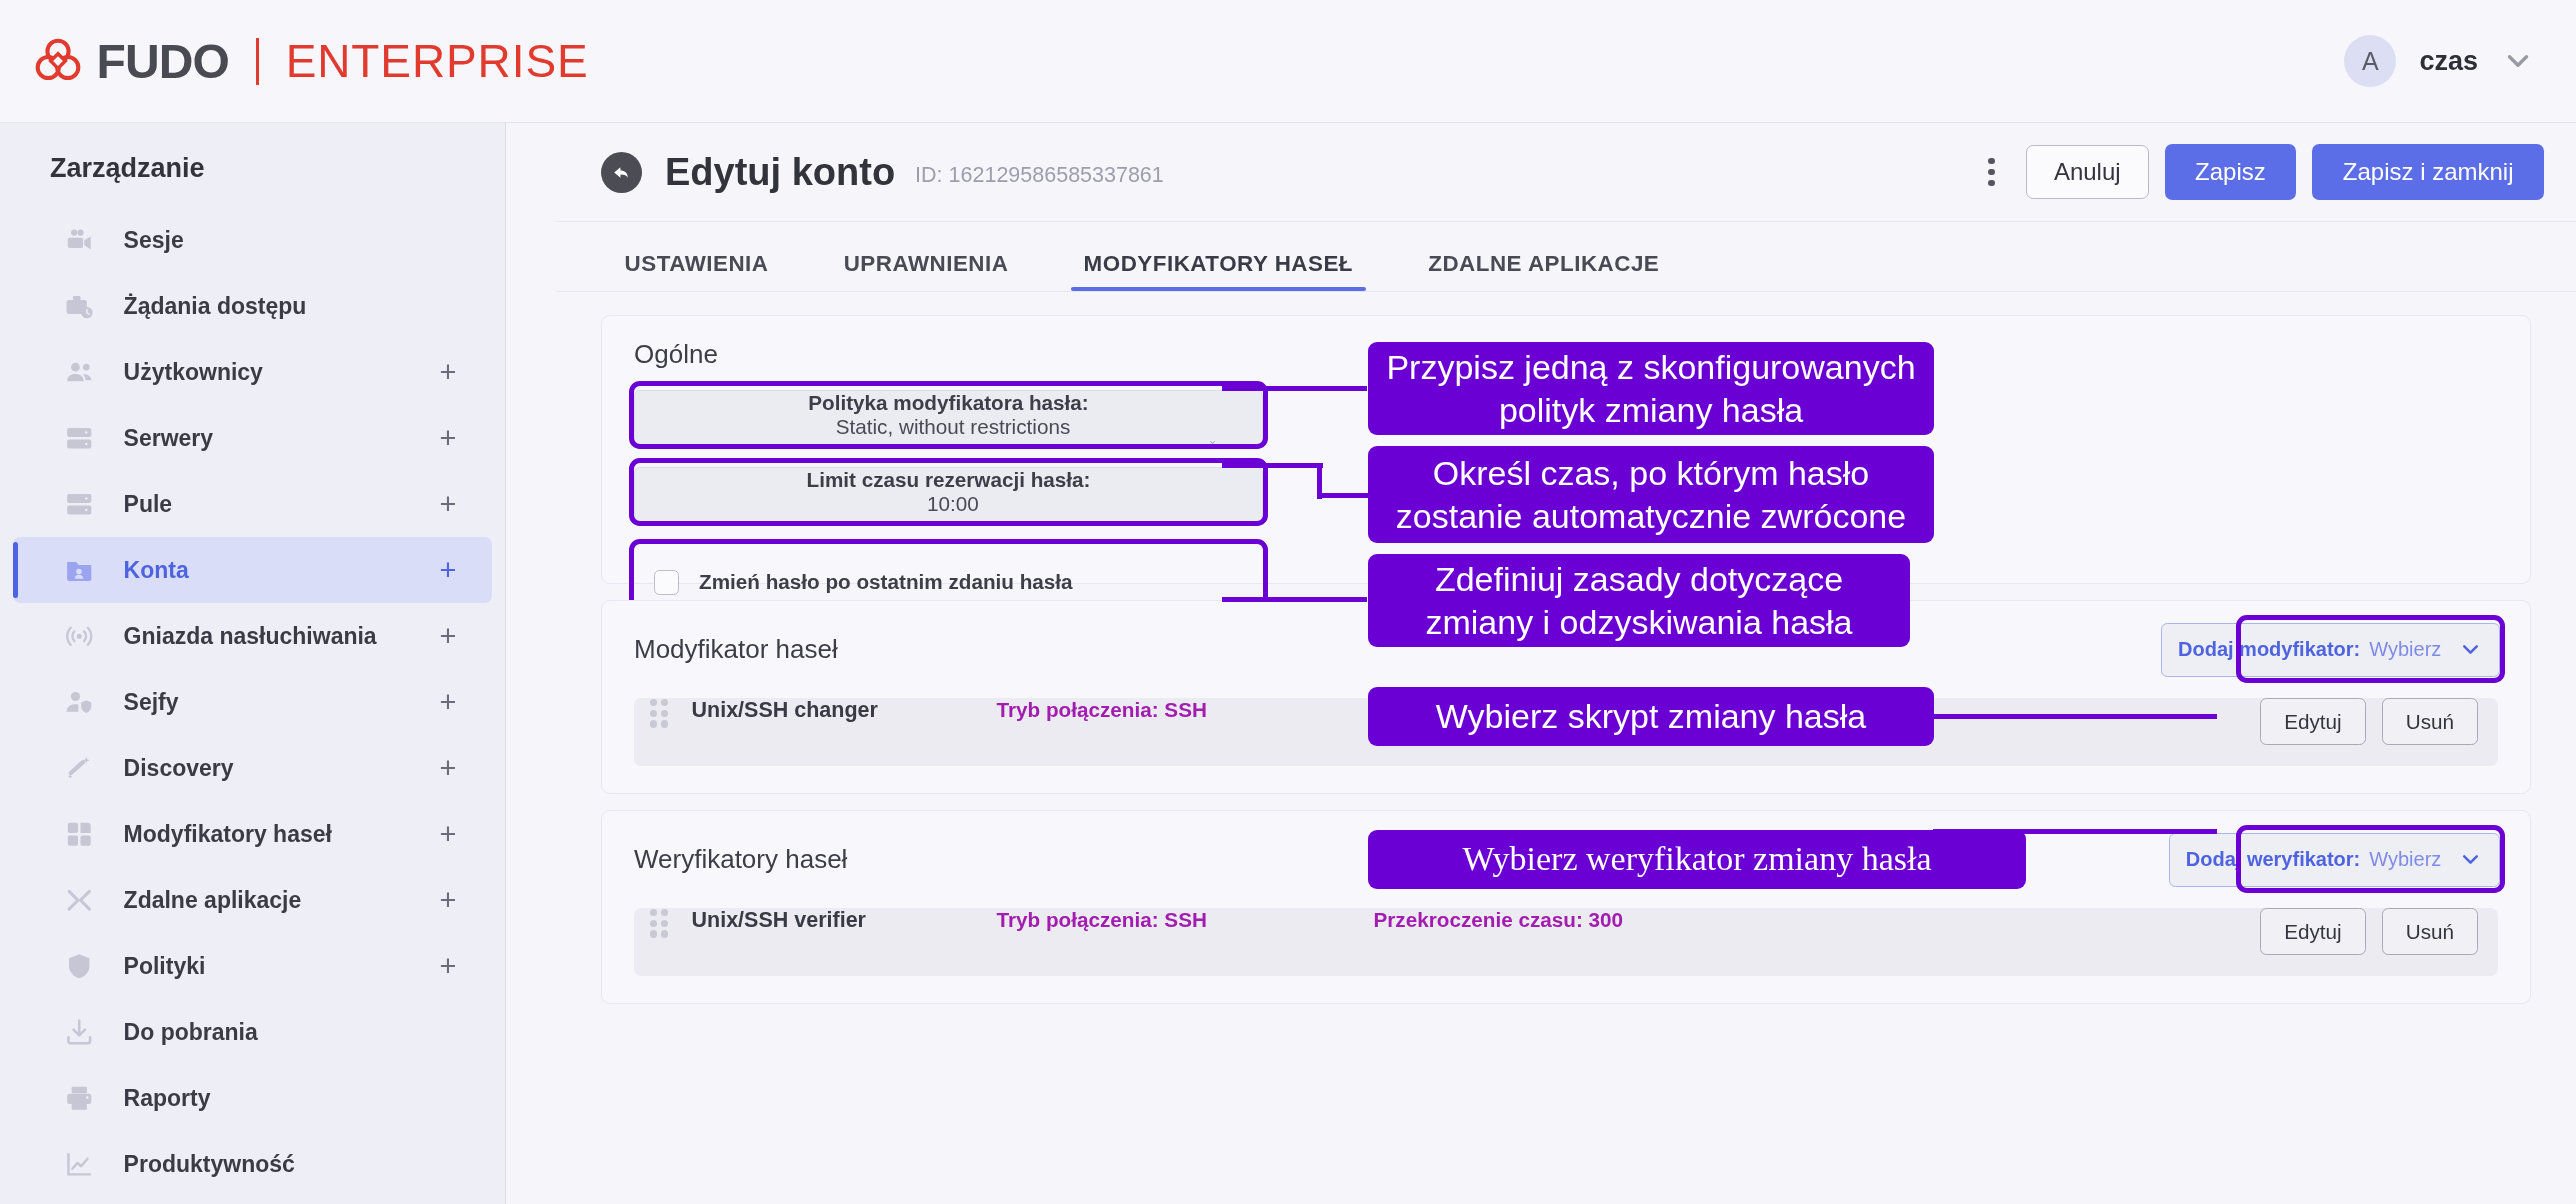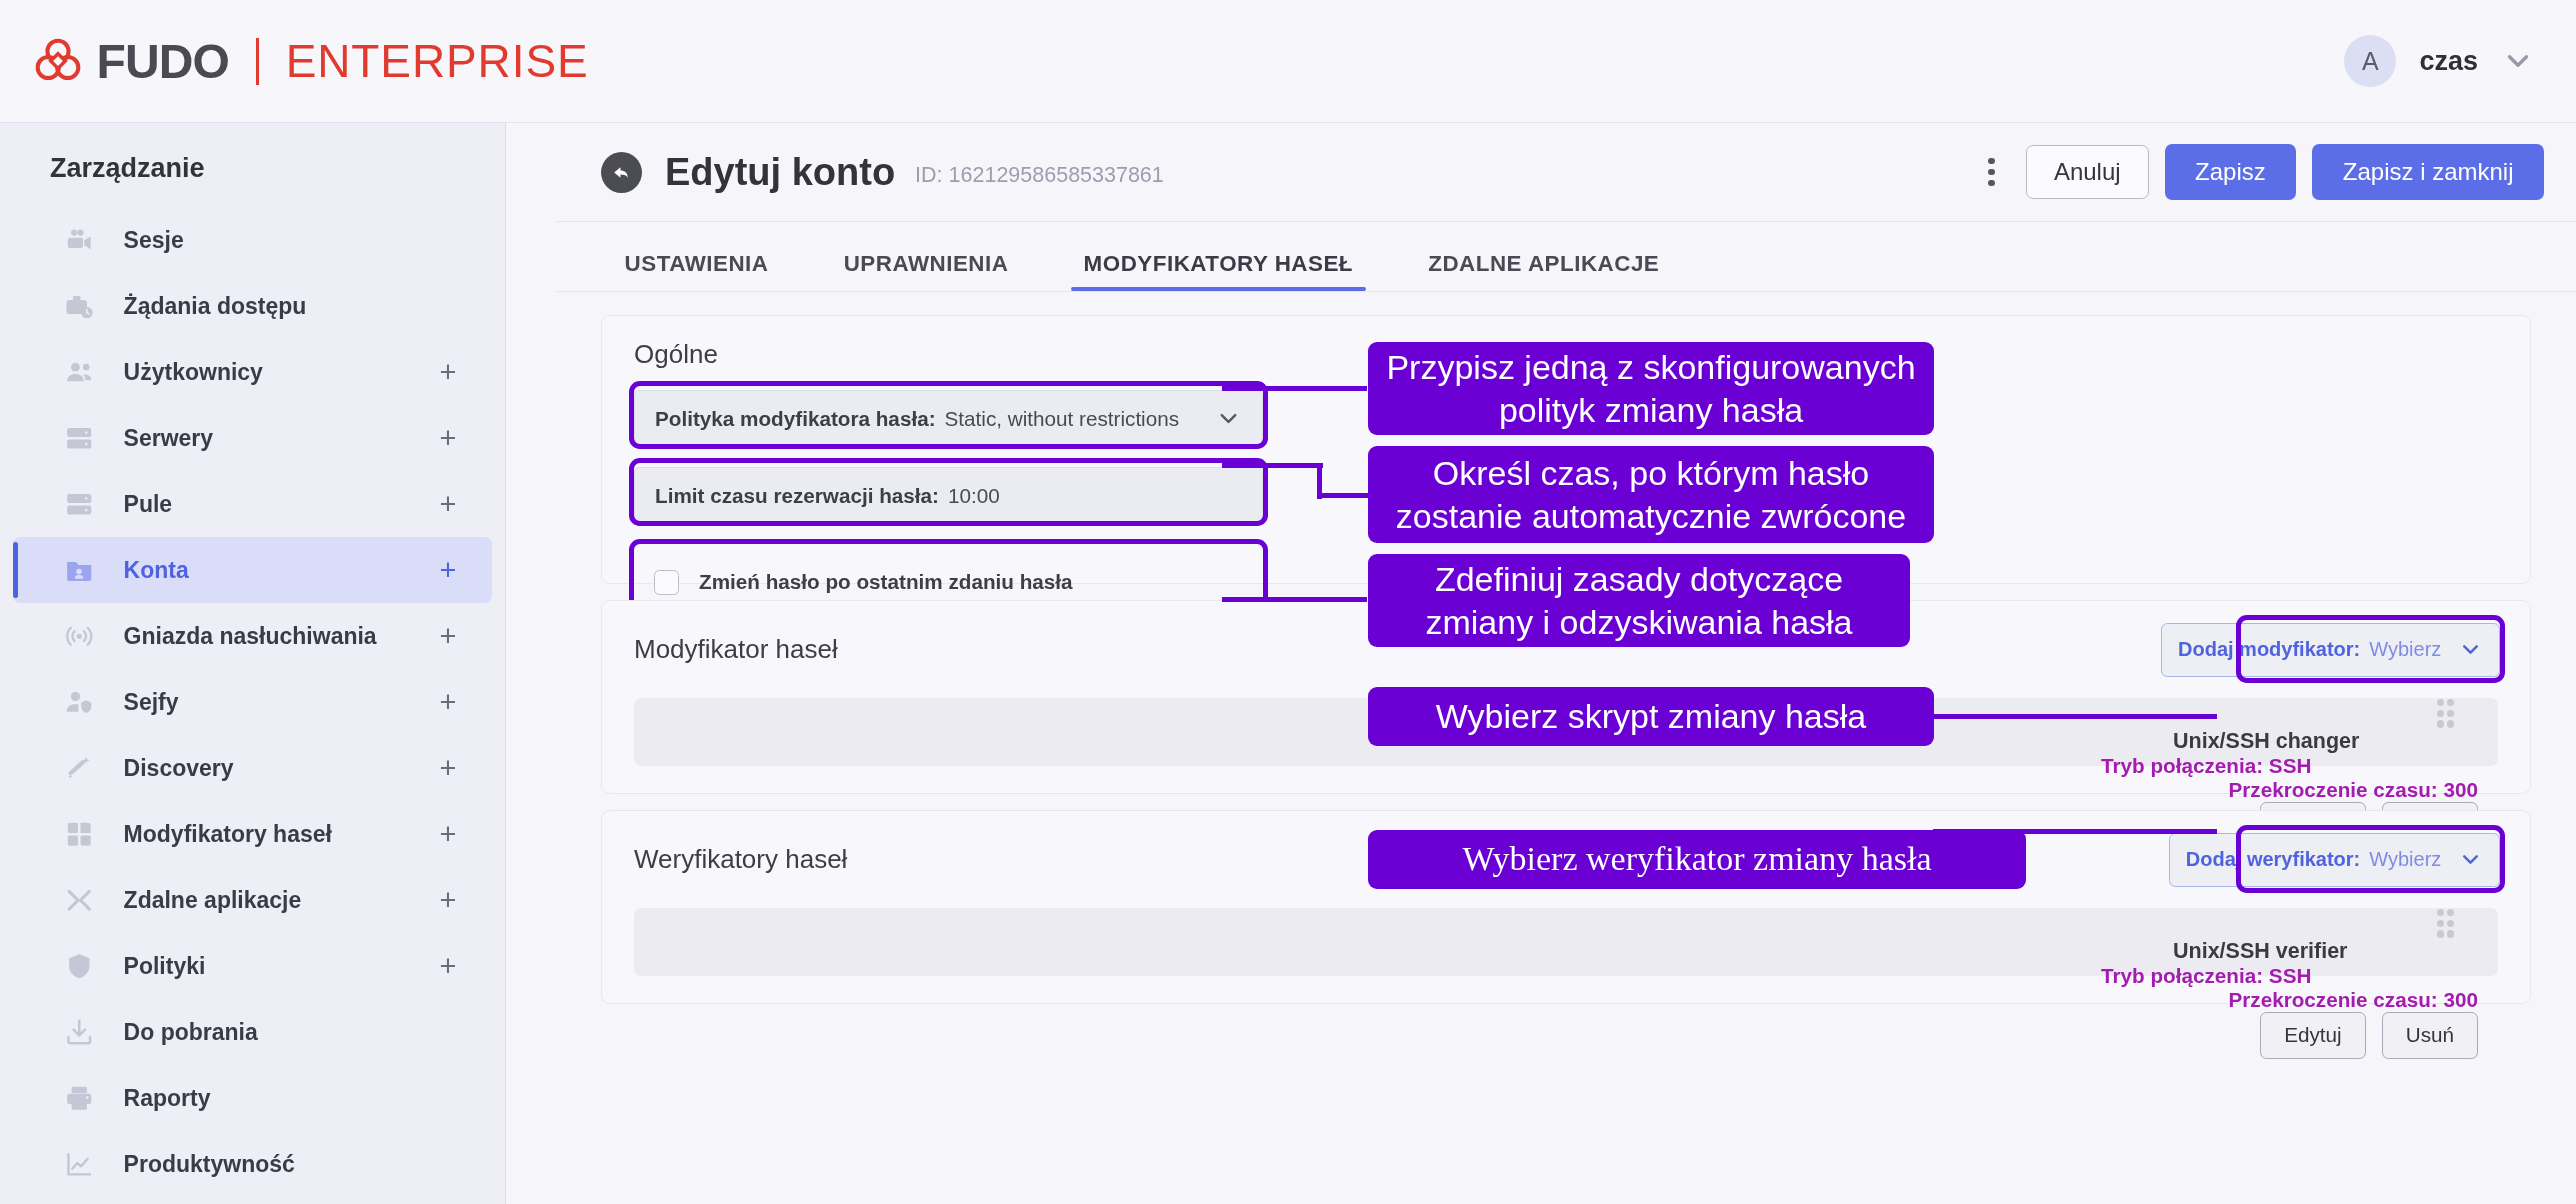--- a/index.html
+++ b/index.html
@@ -139,21 +139,21 @@
   .panel-title {
     font-size: 26px; font-weight: 400; color: #3d3d48;
     padding: 23px 0 0 32px;
   }
 
   
   .fld {
     position: relative; margin: 20px 0 0 32px; width: 629px;
     height: 57px; border-radius: 5.4px; background: #ebebf2;
     border: 0.9px solid #dcdce6;
-    display: flex; align-items: center; padding: 0 20px;
+    display: flex; align-items: center; padding: 0 36px; flex-direction: column;
   }
   .fld-label { font-size: 20.7px; font-weight: 700; color: #3e3e49; }
   .fld-value { font-size: 20.7px; color: #4a4a55; margin-left: 9px; }
   .fld-chev { margin-left: auto; color: #5a5a66; }
 
   .chkbox-group {
     margin: 21.5px 0 0 32px; width: 629px; padding: 12.6px 0 16px 0;
     position: relative;
   }
   .chk-row { display: flex; align-items: center; height: 48px; padding-left: 20px; margin-bottom: 20px; }
@@ -191,21 +191,21 @@
     background: #eeeef5; border: 0.9px solid #a9b6e8; border-radius: 6.3px;
     display: flex; align-items: center; padding: 0 16px; gap: 9px;
   }
   .sel-label { font-size: 20px; font-weight: 700; color: #4e63e0; white-space: nowrap; }
   .sel-value { font-size: 20px; color: #7f8ce6; white-space: nowrap; }
   .sel-chev { margin-left: 7.2px; color: #4e63e0; }
 
   .list-row {
     background: #ebebf1; border-radius: 7.2px;
     margin: 0 32px 27px 32px; height: 68px;
-    display: flex; align-items: flex-end; padding: 0 20px 0 16px; flex-direction: column;
+    display: flex; align-items: flex-start; padding: 0 20px 0 16px;
   }
   .drag {
     width: 20px; height: 30.5px; flex: none; margin-right: 21.5px;
     display: grid; grid-template-columns: 7.2px 7.2px; grid-template-rows: 7.2px 7.2px 7.2px;
     gap: 3.6px; align-content: center;
   }
   .drag i { width: 7.2px; height: 7.2px; border-radius: 50%; background: #c9c9d6; }
   .row-name { font-size: 21.5px; font-weight: 700; color: #3a3a45; width: 305px; }
   .row-meta { font-size: 20.7px; color: #a21caf; font-weight: bold; }
   .row-meta.m1 { width: 377px; }

